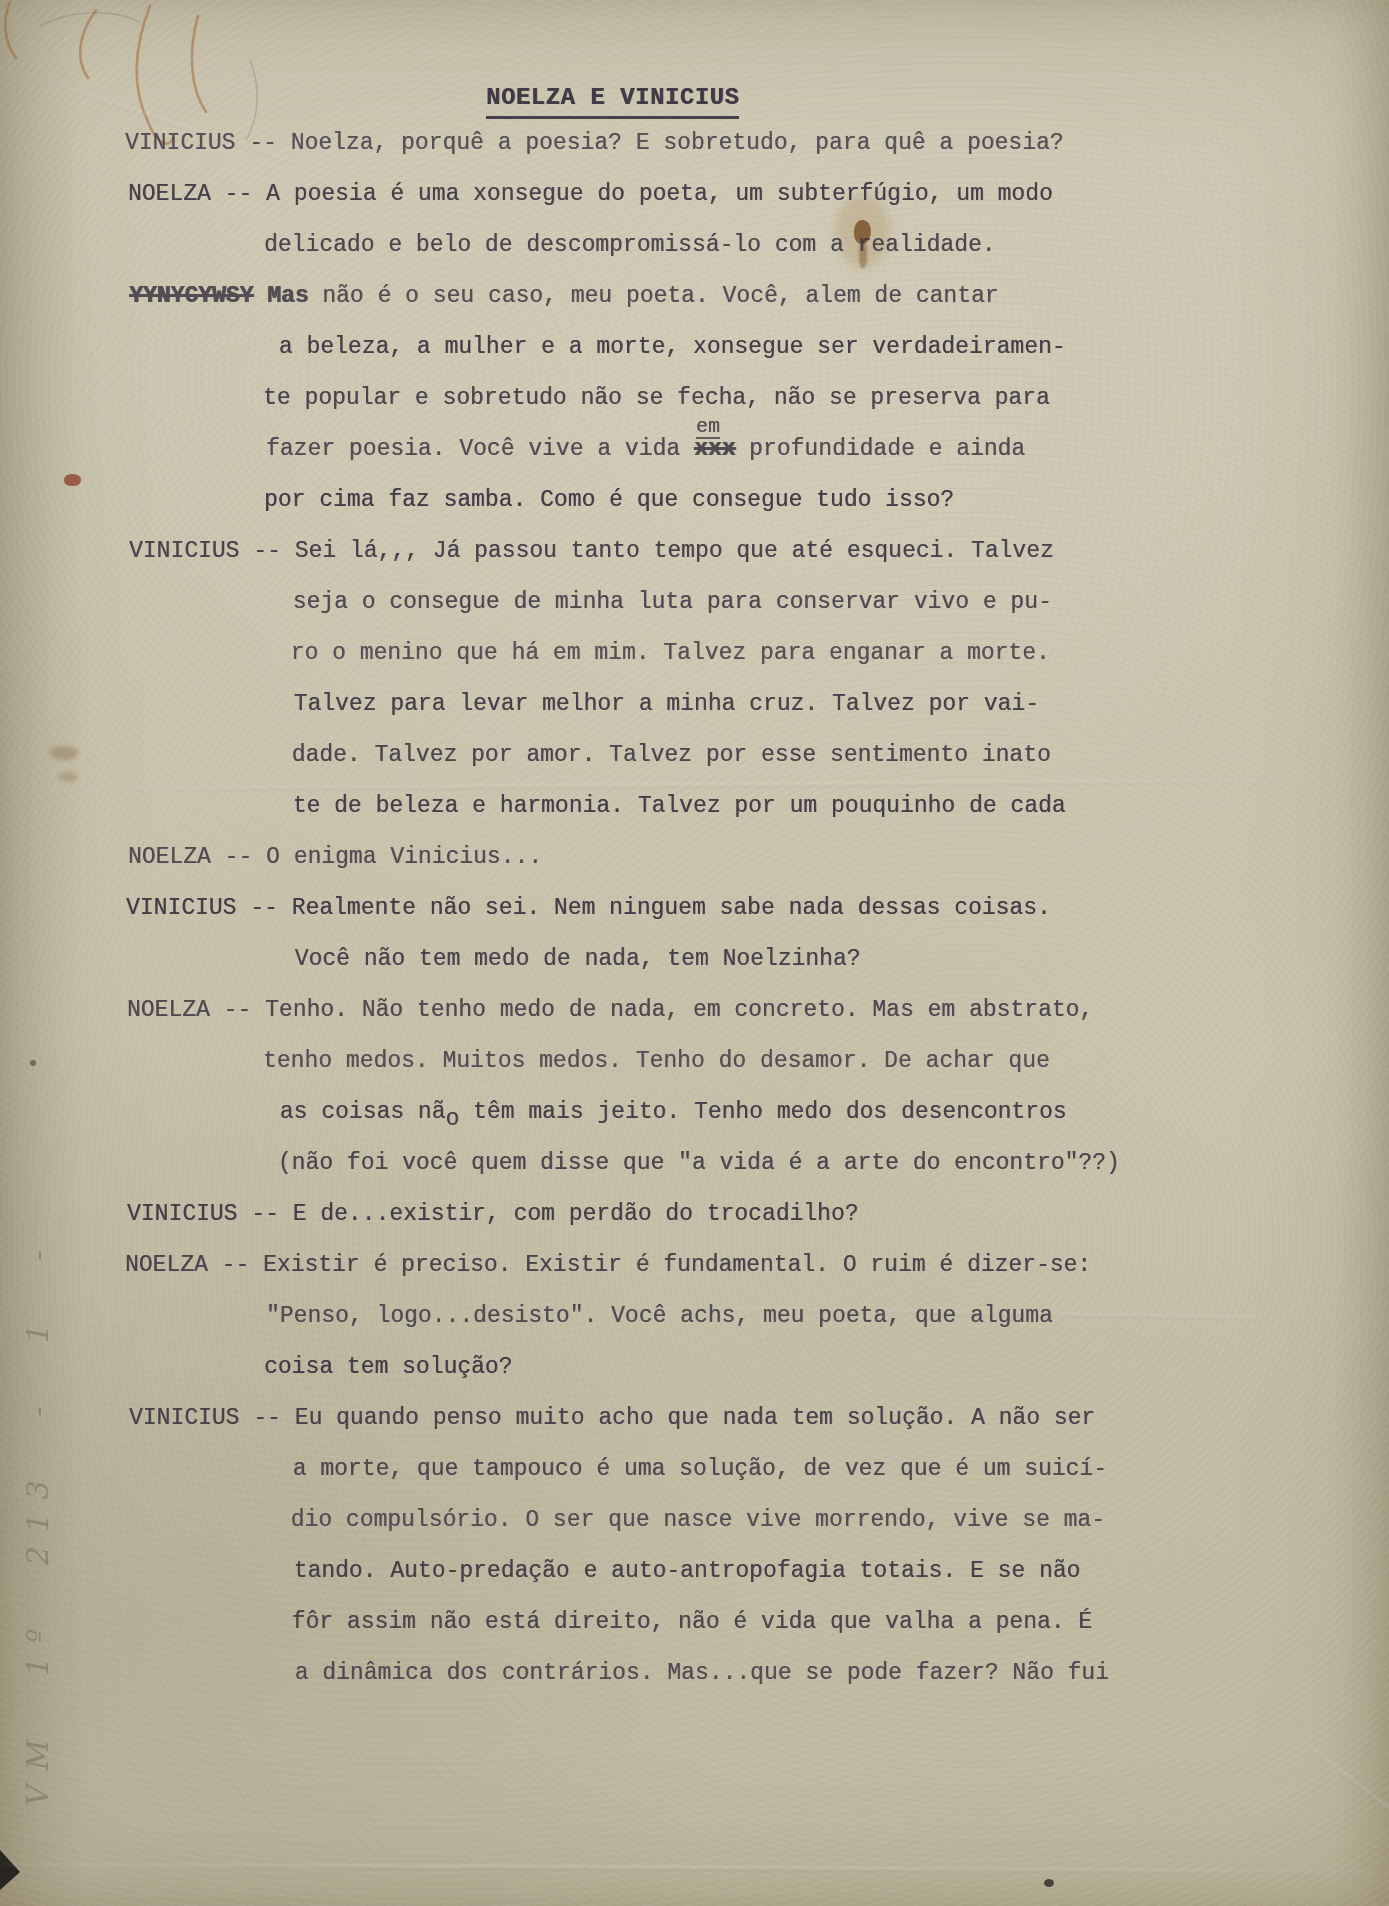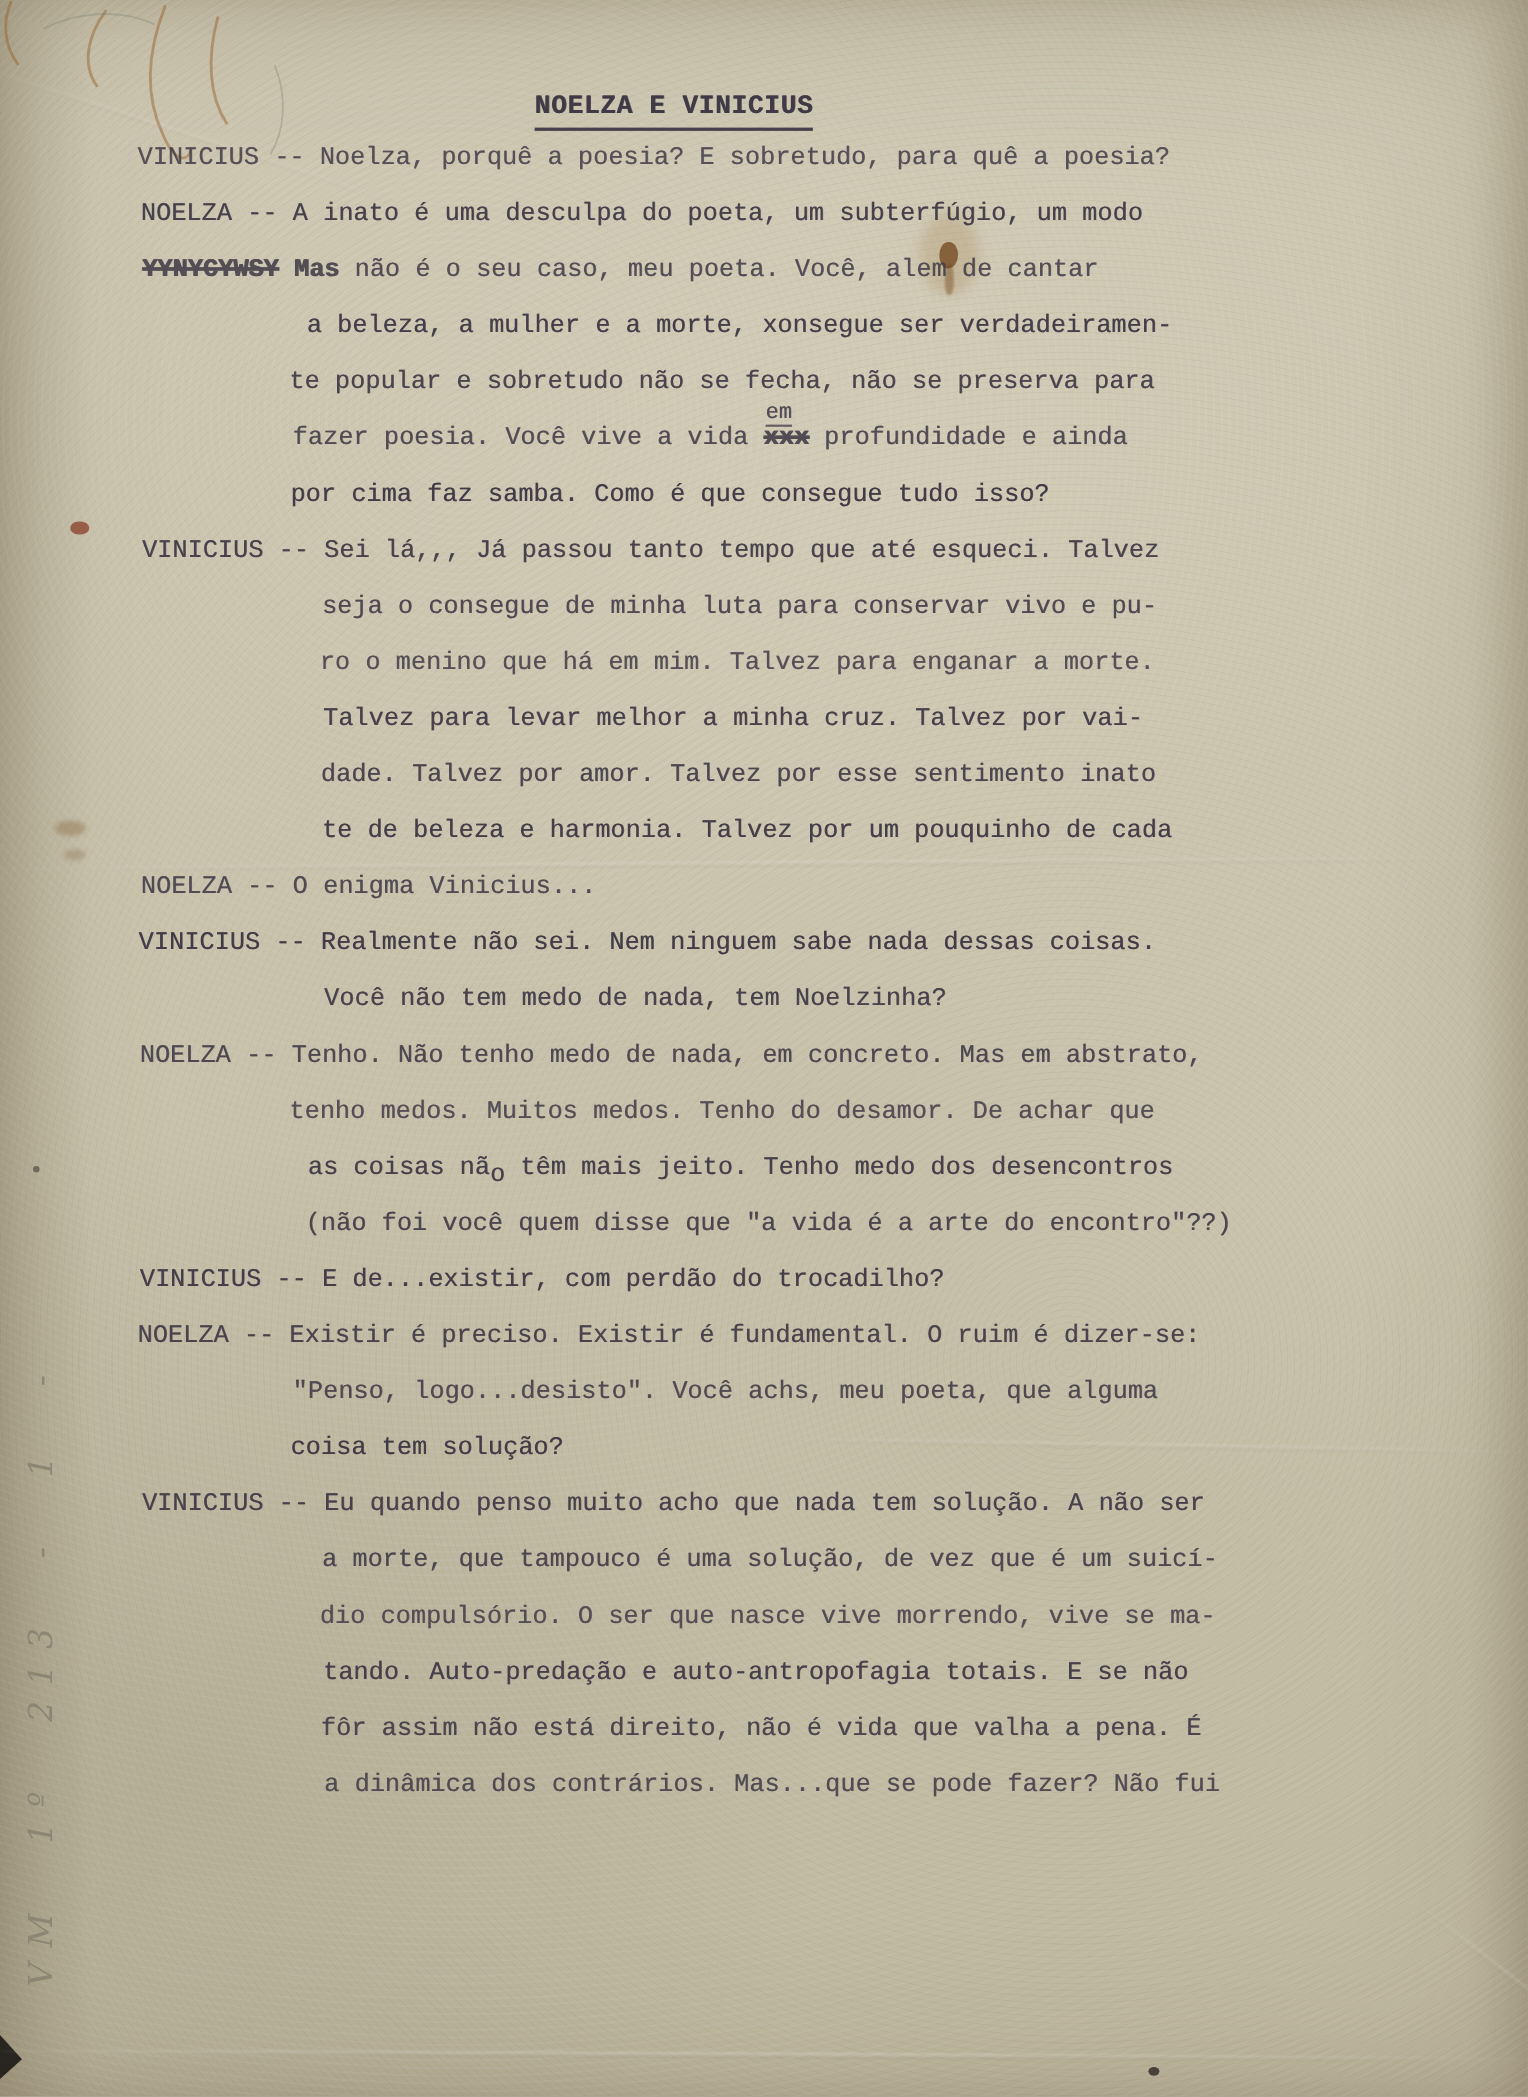--- a/index.html
+++ b/index.html
@@ -101,21 +101,22 @@
   <div class="crease crease-h" style="left:0;top:783px;width:1389px;transform:rotate(-0.4deg);opacity:.55;"></div>
   <div class="crease crease-h" style="left:690px;top:1312px;width:699px;transform:rotate(1deg);opacity:.5;"></div>
   <div class="crease crease-h" style="left:0;top:1866px;width:1389px;transform:rotate(0.3deg);opacity:.7;"></div>
   <div class="crease crease-h" style="left:1260px;top:1800px;width:240px;transform:rotate(38deg);opacity:.45;"></div>
   <div class="crease crease-h" style="left:-40px;top:120px;width:420px;transform:rotate(18deg);opacity:.35;"></div>
 
   <h1 class="title">NOELZA E VINICIUS</h1>
 
   <div class="doc-body">
       <div class="line" style="padding-left: 0ch; margin-left: -2px; opacity: 0.84;"><span>VINICIUS -- Noelza, porquê a poesia? E sobretudo, para quê a poesia?</span></div>
-      <div class="line" style="padding-left: 0ch; margin-left: 1px; opacity: 0.952;"><span>NOELZA -- A inato é uma desculpa do poeta, um subterfúgio, um modo</span></div>
+      <div class="line" style="padding-left: 0ch; margin-left: 1px; opacity: 0.952;"><span>NOELZA -- A poesia é uma xonsegue do poeta, um subterfúgio, um modo</span></div>
+      <div class="line" style="padding-left: 10ch; margin-left: -1px; opacity: 0.904;"><span>delicado e belo de descompromissá-lo com a realidade.</span></div>
       <div class="line" style="padding-left: 0ch; margin-left: 2px; opacity: 0.856;"><span class="struck">YYNYCYWSY</span><span class="bold"> Mas</span><span> não é o seu caso, meu poeta. Você, alem de cantar</span></div>
       <div class="line" style="padding-left: 11ch; margin-left: 0px; opacity: 0.968;"><span>a beleza, a mulher e a morte, xonsegue ser verdadeiramen-</span></div>
       <div class="line" style="padding-left: 10ch; margin-left: -2px; opacity: 0.92;"><span>te popular e sobretudo não se fecha, não se preserva para</span></div>
       <div class="line" style="padding-left: 10ch; margin-left: 1px; opacity: 0.872;"><span>fazer poesia. Você vive a vida </span><span class="overtype"><span class="above">em</span><span class="struck">xxx</span></span><span> profundidade e ainda</span></div>
       <div class="line" style="padding-left: 10ch; margin-left: -1px; opacity: 0.984;"><span>por cima faz samba. Como é que consegue tudo isso?</span></div>
       <div class="line" style="padding-left: 0ch; margin-left: 2px; opacity: 0.936;"><span>VINICIUS -- Sei lá,,, Já passou tanto tempo que até esqueci. Talvez</span></div>
       <div class="line" style="padding-left: 12ch; margin-left: 0px; opacity: 0.888;"><span>seja o consegue de minha luta para conservar vivo e pu-</span></div>
       <div class="line" style="padding-left: 12ch; margin-left: -2px; opacity: 0.84;"><span>ro o menino que há em mim. Talvez para enganar a morte.</span></div>
       <div class="line" style="padding-left: 12ch; margin-left: 1px; opacity: 0.952;"><span>Talvez para levar melhor a minha cruz. Talvez por vai-</span></div>
       <div class="line" style="padding-left: 12ch; margin-left: -1px; opacity: 0.904;"><span>dade. Talvez por amor. Talvez por esse sentimento inato</span></div>

